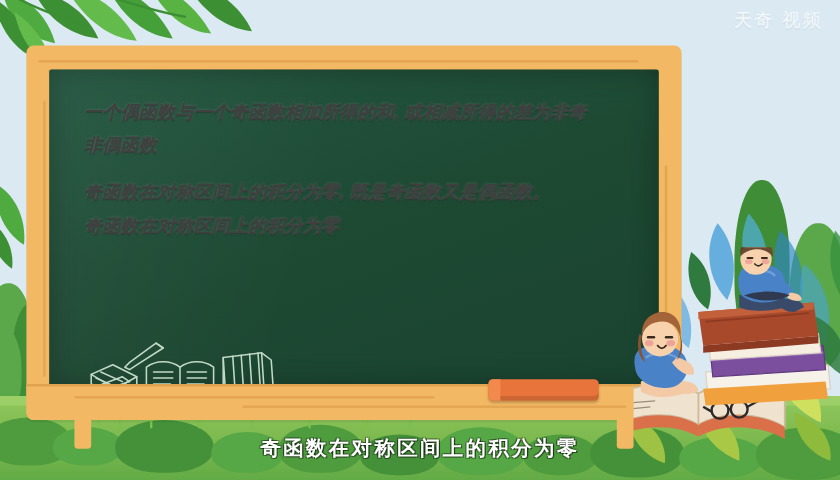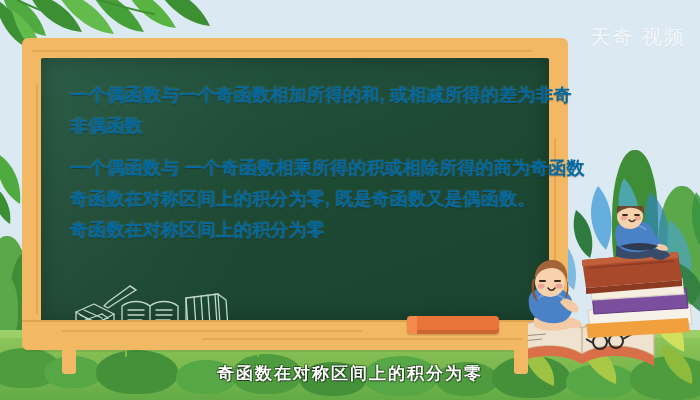--- a/index.html
+++ b/index.html
@@ -57,47 +57,48 @@
     background:#f2b863;
     border-radius:0 0 6px 6px;
   }
   .ledge-top { position:absolute; left:22px; top:320px; width:546px; height:4px; background:#e0a451; }
 
   
   .chalk-lines {
     position:absolute; left:70px; top:86px; width:480px;
   }
   .cline {
-    color:#0369a1;
-    font-size:18px;
+    color:#404040;
+    font-size:15px;
     line-height:1;
     margin-bottom:13px;
     letter-spacing:.2px;
     white-space:nowrap;
     text-shadow:0 1px 1px rgba(0,0,0,.35), 0 0 2px rgba(255,255,255,.22);
     font-weight:700;
+    font-style:italic;
   }
   .cline.w2 { margin-bottom:24px; }
 
   
   .doodle { position:absolute; left:68px; top:284px; width:185px; height:56px; opacity:.92; }
 
   
   .eraser {
     position:absolute; left:407px; top:316px; width:92px; height:18px;
     background:#e8743b; border-radius:4px;
     box-shadow:inset 0 -4px 0 rgba(0,0,0,.12), 0 1px 2px rgba(0,0,0,.2);
   }
   .eraser-band { position:absolute; left:407px; top:316px; width:10px; height:18px; background:#f2894d; border-radius:4px 0 0 4px; }
 
   
   .watermark {
-    position:absolute; right:14px; top:24px;
+    position:absolute; right:14px; top:8px;
     color:rgba(255,255,255,.72);
-    font-size:20px; letter-spacing:2px;
+    font-size:15px; letter-spacing:2px;
     text-shadow:0 1px 1px rgba(0,0,0,.05);
     user-select:none;
   }
 
   
   .subtitle {
     position:absolute; left:0; top:362px; width:700px;
     text-align:center;
     color:#ffffff;
     font-size:17px;
@@ -205,21 +206,20 @@
     <div class="frame-grain v" style="left:532px; top:100px; height:150px;"></div>
   </div>
 
   <div class="board-inner">
     <div class="board-sheen"></div>
   </div>
 
   <div class="chalk-lines">
     <div class="cline">一个偶函数与一个奇函数相加所得的和, 或相减所得的差为非奇</div>
     <div class="cline w2">非偶函数</div>
-    <div class="cline">一个偶函数与 一个奇函数相乘所得的积或相除所得的商为奇函数</div>
     <div class="cline">奇函数在对称区间上的积分为零,   既是奇函数又是偶函数。</div>
     <div class="cline">奇函数在对称区间上的积分为零</div>
   </div>
 
   <svg class="doodle" viewBox="0 0 185 56">
     <g stroke="#cfe6d4" stroke-width="1.3" fill="none" stroke-linecap="round" stroke-linejoin="round">
 
       <path d="M34 30 L12 38 L6 42 L10 44 L16 42 L40 34"></path>
       <path d="M34 30 L40 34"></path>
       <path d="M10 44 L14 46"></path>

